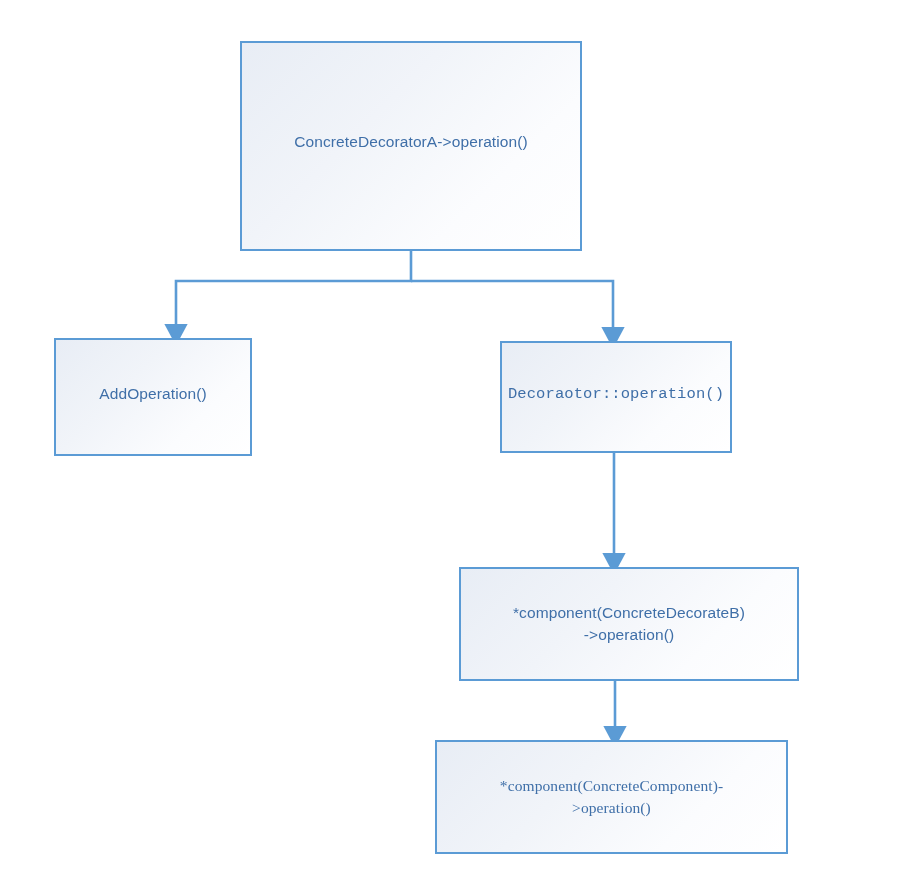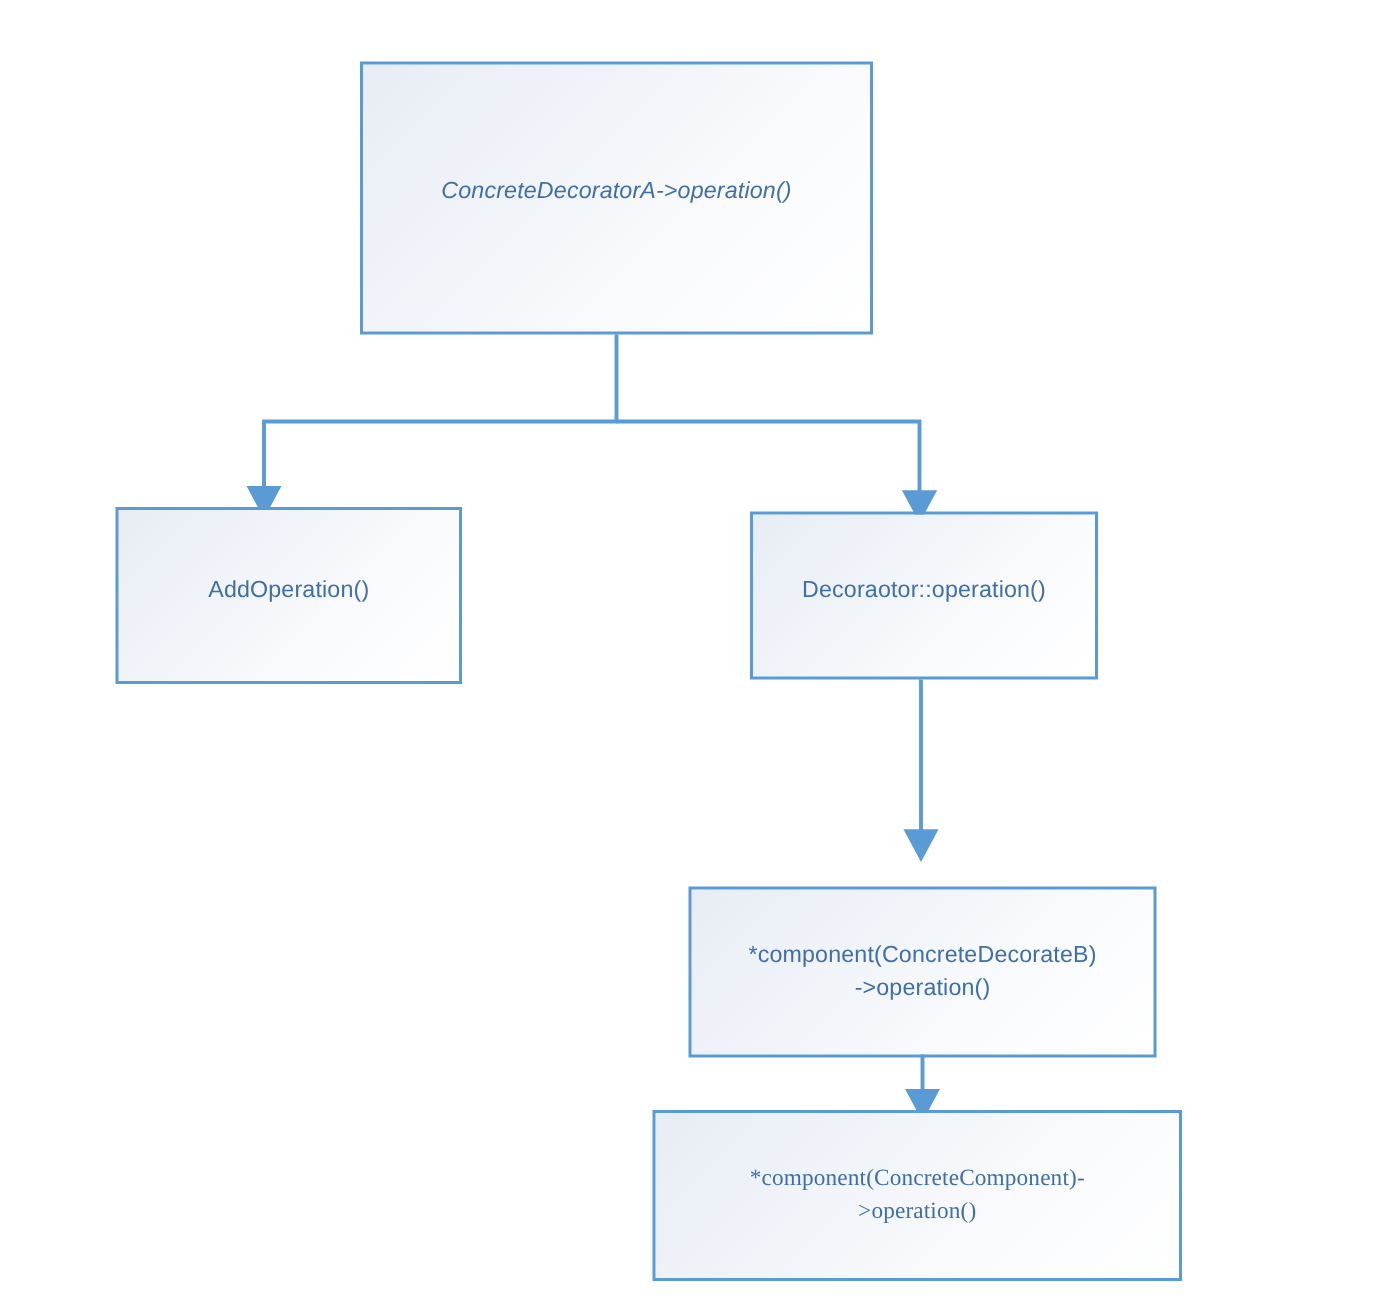--- a/index.html
+++ b/index.html
@@ -37,27 +37,27 @@
   }
   .node-label {
     color: #3f6fa8;
     font-size: 15.5px;
     line-height: 1.42;
     letter-spacing: 0.1px;
     white-space: pre-line;
     padding: 0 6px;
   }
   
-  #node-concrete-decorator-a { left: 240px; top: 41px;  width: 342px; height: 182px; font-style: italic; }
+  #node-concrete-decorator-a { left: 240px; top: 41px;  width: 342px; height: 210px; }
   #node-concrete-decorator-a .node-label { transform: translateY(-4px); }
-  #node-add-operation        { left: 77px;  top: 338px; width: 231px; height: 118px; }
+  #node-add-operation        { left: 54px;  top: 338px; width: 198px; height: 118px; }
   #node-add-operation .node-label { transform: translateY(-3px); }
-  #node-decorator-operation  { left: 500px; top: 341px; width: 232px; height: 112px; }
+  #node-decorator-operation  { left: 500px; top: 341px; width: 232px; height: 112px; font-family: Liberation Mono, monospace; }
   #node-decorator-operation .node-label { transform: translateY(-3px); }
-  #node-component-decorate-b { left: 459px; top: 567px; width: 312px; height: 114px; margin-top: 24px; }
+  #node-component-decorate-b { left: 459px; top: 567px; width: 340px; height: 114px; }
   #node-component-component  { left: 435px; top: 740px; width: 353px; height: 114px; font-family: Liberation Serif, serif; }
 </style>
 </head>
 <body>
 
 <div id="canvas">
 
   <svg id="wires" viewBox="0 0 920 869" width="920" height="869" xmlns="http://www.w3.org/2000/svg">
     <defs>
       <marker id="arrowhead" markerWidth="10" markerHeight="9" refX="1.2" refY="4.5" orient="auto" markerUnits="strokeWidth">

